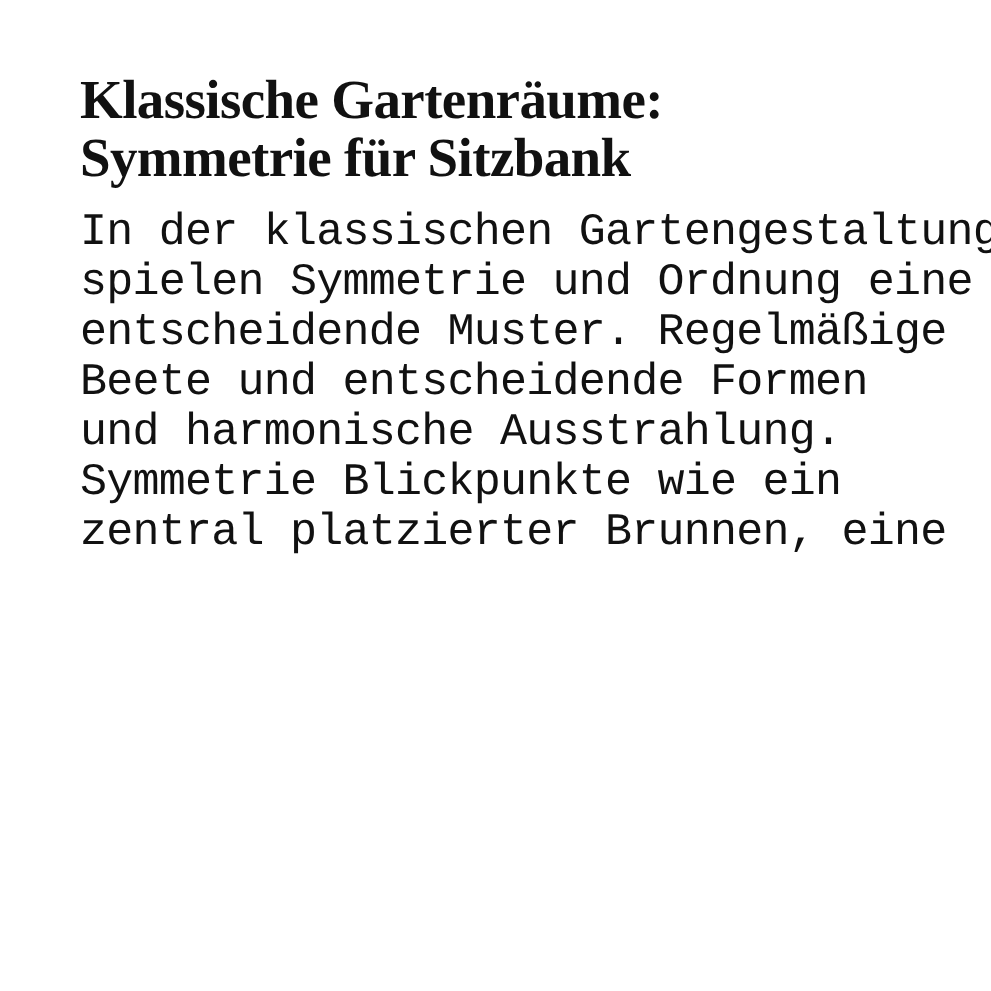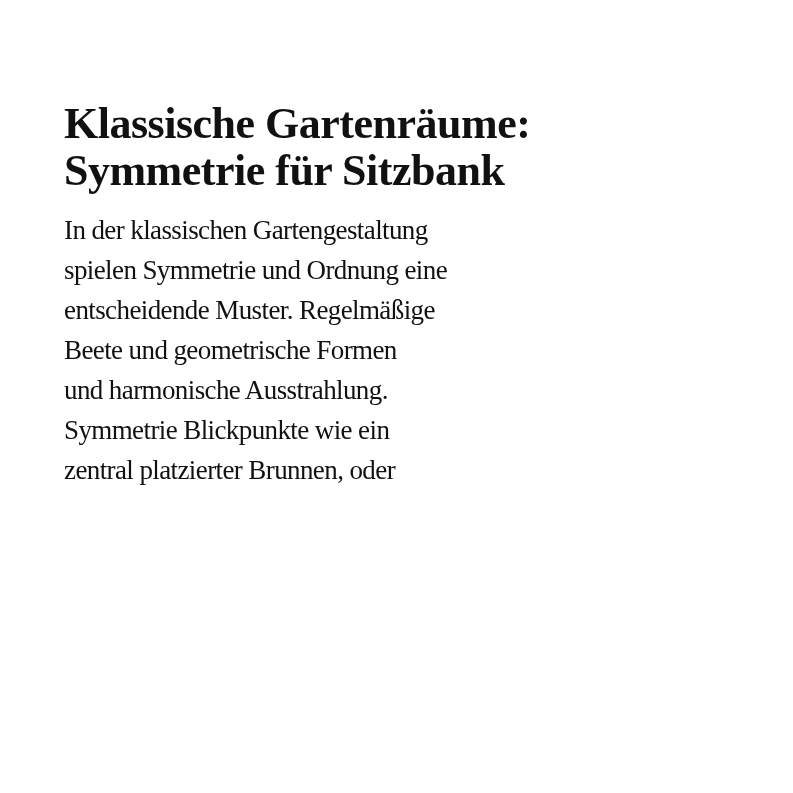--- a/index.html
+++ b/index.html
@@ -7,39 +7,39 @@
     padding: 0;
     background: #ffffff;
   }
   .page {
     position: relative;
     width: 793px;
     height: 628px;
     background: #ffffff;
     overflow: hidden;
     box-sizing: border-box;
-    padding: 100px 60px 0 64px;
+    padding: 56px 60px 0 64px;
     color: #111111;
   }
   .heading {
     font-family: "Liberation Serif", "DejaVu Serif", serif;
     font-weight: 900;
     font-size: 44px;
     line-height: 47px;
     letter-spacing: -0.5px;
     margin: 0 0 16px 0;
   }
   .heading .line {
     display: block;
     white-space: nowrap;
   }
   .body-text {
-    font-family: Liberation Serif, serif;
+    font-family: Liberation Mono, monospace;
     font-weight: 400;
-    font-size: 27px;
+    font-size: 36px;
     line-height: 40px;
     letter-spacing: -0.6px;
     margin: 0;
   }
   .body-text .line {
     display: block;
     white-space: nowrap;
   }
 </style>
 </head>
@@ -47,18 +47,18 @@
 
 <div class="page">
   <h1 class="heading">
     <span class="line">Klassische Gartenräume:</span>
     <span class="line">Symmetrie für Sitzbank</span>
   </h1>
   <p class="body-text">
     <span class="line">In der klassischen Gartengestaltung</span>
     <span class="line">spielen Symmetrie und Ordnung eine</span>
     <span class="line">entscheidende Muster. Regelmäßige</span>
-    <span class="line">Beete und geometrische Formen</span>
+    <span class="line">Beete und entscheidende Formen</span>
     <span class="line">und harmonische Ausstrahlung.</span>
     <span class="line">Symmetrie Blickpunkte wie ein</span>
-    <span class="line">zentral platzierter Brunnen, oder</span>
+    <span class="line">zentral platzierter Brunnen, eine</span>
   </p>
 </div>
 
 </body></html>

